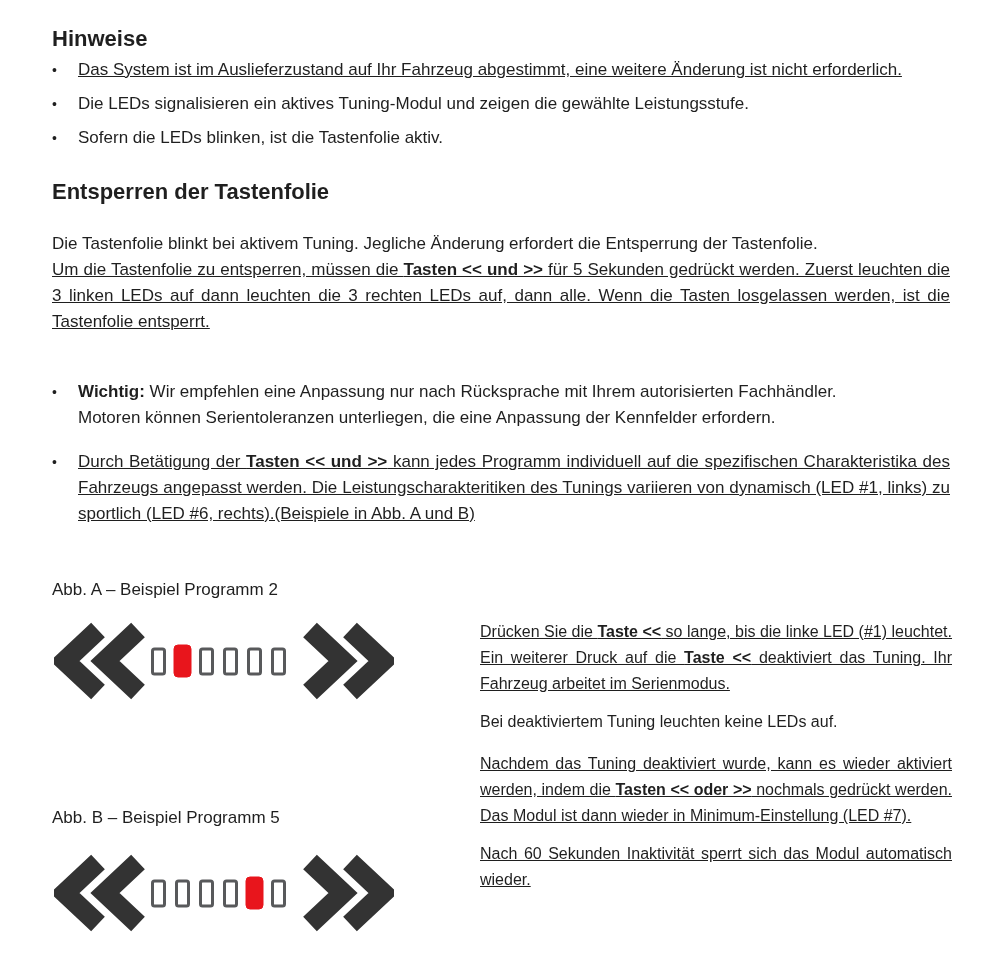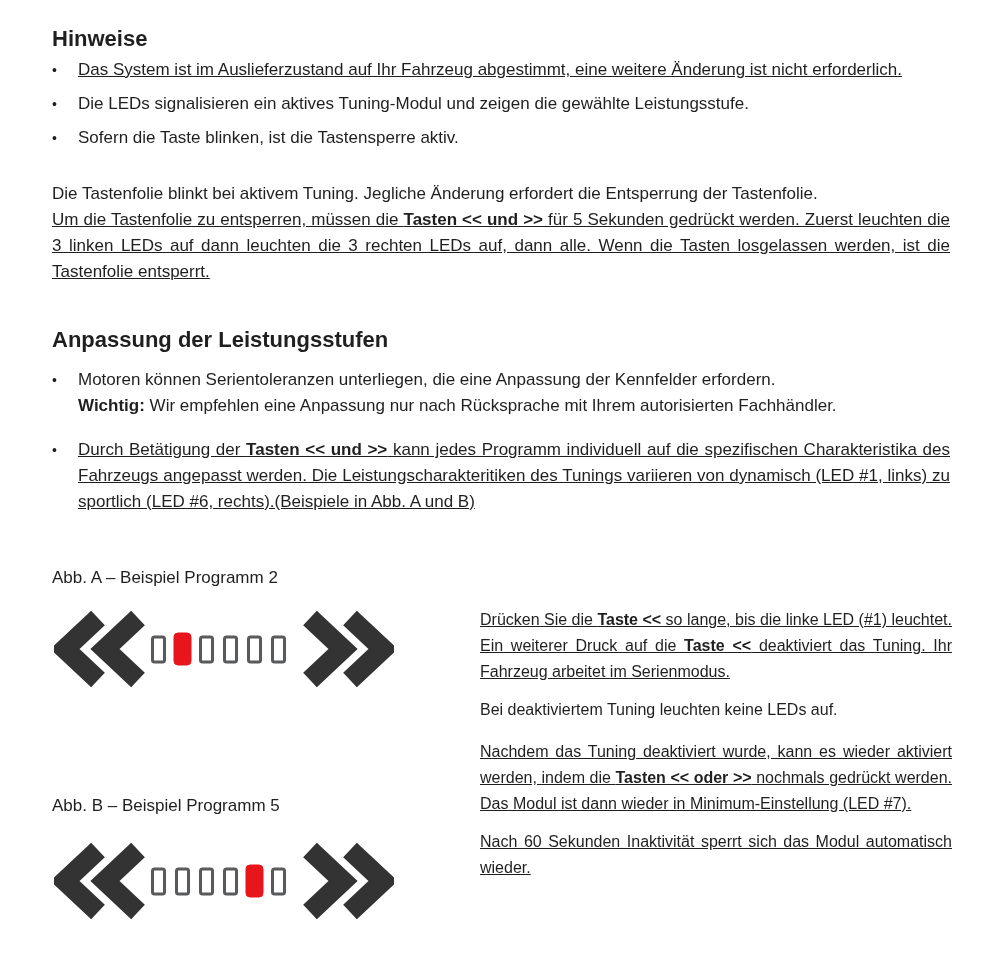--- a/index.html
+++ b/index.html
@@ -62,40 +62,40 @@
       <div class="bullet">
         <span class="dot">•</span>
         <span class="txt just"><span>Das System ist im Auslieferzustand auf Ihr Fahrzeug abgestimmt, eine weitere Änderung ist nicht erforderlich.</span></span>
       </div>
       <div class="bullet">
         <span class="dot">•</span>
         <span class="txt"><span>Die LEDs signalisieren ein aktives Tuning-Modul und zeigen die gewählte Leistungsstufe.</span></span>
       </div>
       <div class="bullet">
         <span class="dot">•</span>
-        <span class="txt"><span>Sofern die Taste blinken, ist die Tastensperre aktiv.</span></span>
+        <span class="txt"><span>Sofern die LEDs blinken, ist die Tastenfolie aktiv.</span></span>
       </div>
     </div>
   </div>
 
   <div class="sec-entsperren">
+    <h2 class="h">Entsperren der Tastenfolie</h2>
     <div class="body">
       <p><span>Die Tastenfolie blinkt bei aktivem Tuning. Jegliche Änderung erfordert die Entsperrung der Tastenfolie.</span></p>
       <p class="just"><span>Um die Tastenfolie zu entsperren, müssen die </span><b>Tasten &lt;&lt; und &gt;&gt;</b><span> für 5 Sekunden gedrückt werden. Zuerst leuchten die 3 linken LEDs auf dann leuchten die 3 rechten LEDs auf, dann alle. Wenn die Tasten losgelassen werden, ist die Tastenfolie entsperrt.</span></p>
     </div>
   </div>
 
   <div class="sec-anpassung">
-    <h2 class="h">Anpassung der Leistungsstufen</h2>
     <div class="bullets">
       <div class="bullet">
         <span class="dot">•</span>
         <span class="txt">
+          <p><b>Wichtig:</b><span> Wir empfehlen eine Anpassung nur nach Rücksprache mit Ihrem autorisierten Fachhändler.</span></p>
           <p><span>Motoren können Serientoleranzen unterliegen, die eine Anpassung der Kennfelder erfordern.</span></p>
-          <p><b>Wichtig:</b><span> Wir empfehlen eine Anpassung nur nach Rücksprache mit Ihrem autorisierten Fachhändler.</span></p>
         </span>
       </div>
       <div class="bullet">
         <span class="dot">•</span>
         <span class="txt just"><span>Durch Betätigung der </span><b>Tasten &lt;&lt; und &gt;&gt;</b><span> kann jedes Programm individuell auf die spezifischen Charakteristika des Fahrzeugs angepasst werden. Die Leistungscharakteritiken des Tunings variieren von dynamisch (LED #1, links) zu sportlich (LED #6, rechts).(Beispiele in Abb. A und B)</span></span>
       </div>
     </div>
   </div>
 
   <div class="lower">

